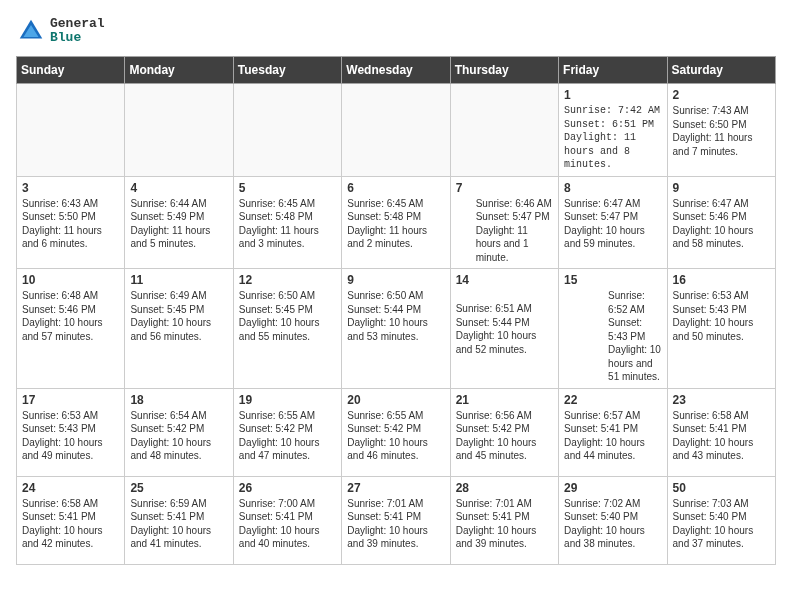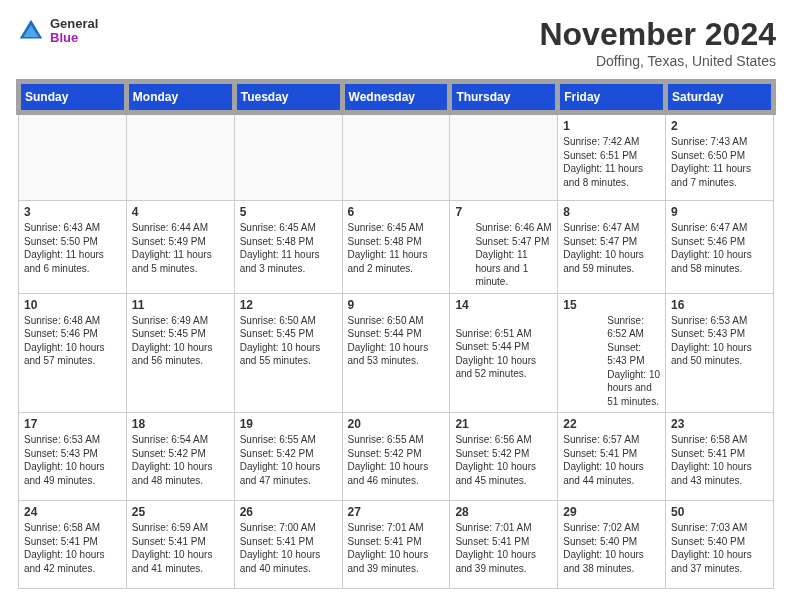--- a/index.html
+++ b/index.html
@@ -13,30 +13,31 @@
     .header-section {
       display: flex;
       justify-content: space-between;
       align-items: flex-start;
       margin-bottom: 10px;
     }
     .logo {
       display: flex;
       align-items: center;
       gap: 4px;
+      font-family: Liberation Mono, monospace;
     }
     .logo-text {
       display: flex;
       flex-direction: column;
       font-size: 13px;
       font-weight: bold;
       line-height: 1.1;
     }
     .logo-general { color: #333; }
-    .logo-blue { color: #a21caf; }
+    .logo-blue { color: #0f766e; }
     .logo-icon {
       width: 30px;
       height: 30px;
     }
     .title-block {
       text-align: right;
     }
     .month-title {
       font-size: 32px;
       font-weight: bold;
@@ -45,27 +46,27 @@
     .location-title {
       font-size: 14px;
       color: #555;
     }
     .calendar {
       width: 100%;
       border-collapse: collapse;
       table-layout: fixed;
     }
     .calendar th {
-      background: #1d4ed8;
+      background: #404040;
       color: #fff;
       font-size: 12px;
       font-weight: bold;
       padding: 6px 4px;
       text-align: left;
-      border: 5px solid #a3a3a3;
+      border: 1px solid #a3a3a3;
     }
     .calendar td {
       vertical-align: top;
       border: 1px solid #ccc;
       padding: 4px 5px;
       font-size: 10px;
       color: #333;
       height: 88px;
       background: #fff;
     }
@@ -91,24 +92,20 @@
   <div class="logo">
     <svg class="logo-icon" viewBox="0 0 40 40" xmlns="http://www.w3.org/2000/svg">
       <polygon points="20,5 35,30 5,30" fill="#1a6dc0"></polygon>
       <polygon points="20,12 30,28 10,28" fill="#4da6e8"></polygon>
     </svg>
     <div class="logo-text">
       <span class="logo-general">General</span>
       <span class="logo-blue">Blue</span>
     </div>
   </div>
-  <div class="title-block">
-    <div class="month-title">November 2024</div>
-    <div class="location-title">Doffing, Texas, United States</div>
-  </div>
 </div>
 
 <table class="calendar">
   <thead>
     <tr id="dow-row">
         <th>Sunday</th>
         <th>Monday</th>
         <th>Tuesday</th>
         <th>Wednesday</th>
         <th>Thursday</th>
@@ -118,21 +115,21 @@
   </thead>
   <tbody id="calendar-body">
       <tr>
         <td class="empty"></td>
         <td class="empty"></td>
         <td class="empty"></td>
         <td class="empty"></td>
         <td class="empty"></td>
         <td>
           <span class="day-num">1</span>
-          <div class="cell-info" style="white-space: pre-line;">Sunrise: 7:42 AM
+          <div class="cell-info" style="white-space: pre-line; font-family: Liberation Mono, monospace;">Sunrise: 7:42 AM
 Sunset: 6:51 PM
 Daylight: 11 hours and 8 minutes.</div>
         </td>
         <td>
           <span class="day-num">2</span>
           <div class="cell-info" style="white-space: pre-line;">Sunrise: 7:43 AM
 Sunset: 6:50 PM
 Daylight: 11 hours and 7 minutes.</div>
         </td>
       </tr>

